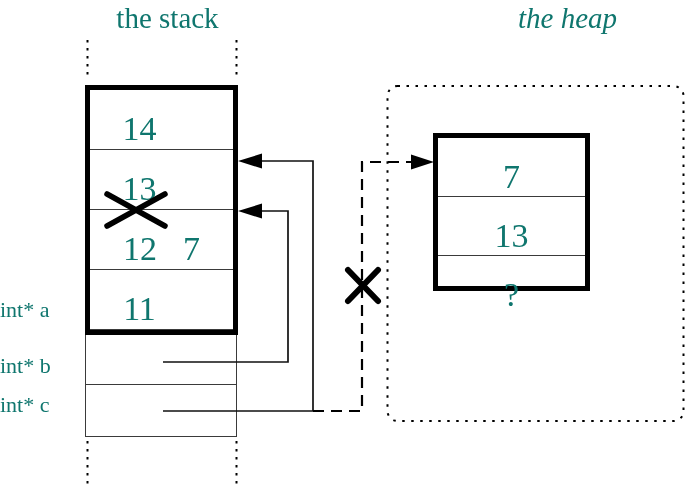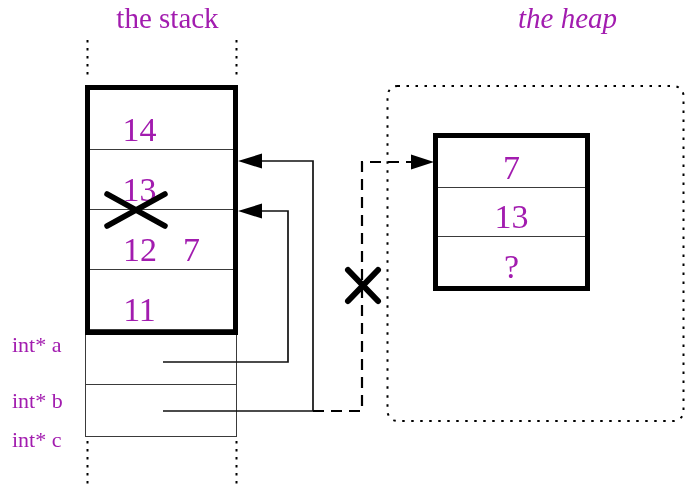--- a/index.html
+++ b/index.html
@@ -1,34 +1,34 @@
 <!DOCTYPE html>
 <html><head>
 <meta charset="utf-8">
 <style>
   html,body{margin:0;padding:0;background:#fff;}
   .canvas{
     position:relative;width:692px;height:489px;background:#ffffff;
-    font-family:"Liberation Serif","DejaVu Serif",serif;color:#a21caf;overflow:hidden;
+    font-family:"Liberation Serif","DejaVu Serif",serif;color:#0f766e;overflow:hidden;
   }
   .title{position:absolute;top:2px;font-size:29px;line-height:32px;text-align:center;white-space:nowrap;}
   #stack-title{left:90px;width:155px;}
   #heap-title{left:490px;width:155px;font-style:italic;}
 
-  .var-label{position:absolute;left:12px;width:47px;text-align:right;font-size:22px;line-height:26px;white-space:nowrap;margin-top:35px;}
+  .var-label{position:absolute;left:0;width:47px;text-align:right;font-size:22px;line-height:26px;white-space:nowrap;}
   #var-a{top:297px;}
   #var-b{top:353px;}
   #var-c{top:392px;}
 
   .thick-box{position:absolute;border:5px solid #000;box-sizing:border-box;background:#fff;display:flex;flex-direction:column;}
   #stack-frame{left:85px;top:85px;width:153px;height:250px;}
   #heap-block{left:433px;top:133px;width:157px;height:158px;}
 
-  .cell{flex:1;display:flex;align-items:flex-end;justify-content:center;
-        font-size:34px;box-sizing:border-box;}
+  .cell{flex:1;display:flex;align-items:flex-start;justify-content:center;
+        font-size:34px;box-sizing:border-box;margin-top:20px;}
   .cell.divider{border-bottom:1.5px solid #3a3a3a;}
   .shift-left{padding-right:44px;}
   .crossed-row{gap:26px;padding-right:0;}
 
   #stack-locals{position:absolute;left:85px;top:335px;width:152px;height:102px;
     border-left:1.5px solid #3a3a3a;border-right:1.5px solid #3a3a3a;border-bottom:1.5px solid #3a3a3a;
     box-sizing:border-box;display:flex;flex-direction:column;}
   #stack-locals .slot{box-sizing:border-box;}
   #stack-locals .slot:first-child{height:50px;border-bottom:1.5px solid #3a3a3a;}
   #stack-locals .slot:last-child{flex:1;}

